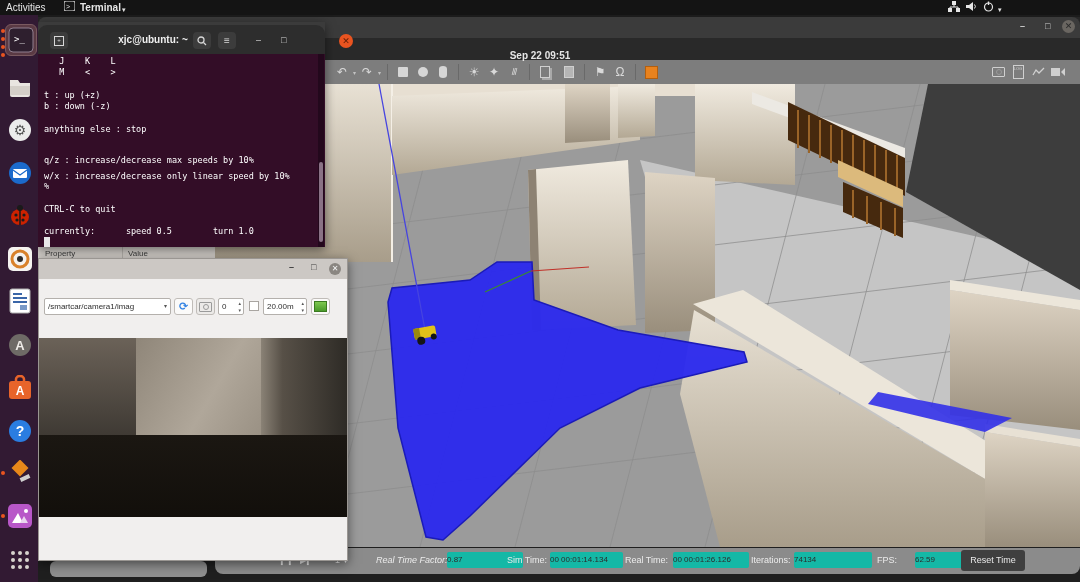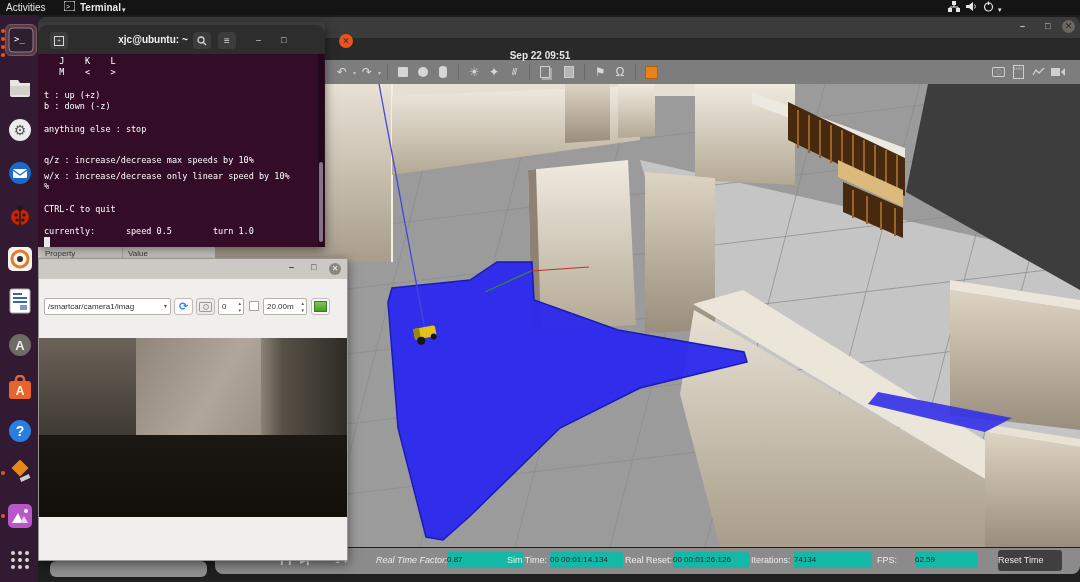--- a/index.html
+++ b/index.html
@@ -26,21 +26,21 @@
   .shape-cyl{width:8px;height:12px;background:#d6d6d6;border-radius:4px/3px;}
   .shape-obox{width:11px;height:11px;background:#e8821e;border:1px solid #b35f0e;}
   #gz-panel{left:0;top:67px;width:177px;height:463px;background:#cdc9c5;}
   #gz-ph{position:absolute;left:0;top:162px;width:177px;height:13px;background:#d6d2cd;border-top:1px solid #b9b5b0;border-bottom:1px solid #b9b5b0;font-size:8px;color:#3c3c3c;text-align:center;}
   #gz-scene{left:177px;top:67px;width:865px;height:463px;}
   #gz-bottom{left:0;top:530px;width:1042px;height:35px;background:#1f1f1f;}
   #gz-panelfoot{position:absolute;left:12px;top:14px;width:157px;height:16px;background:#8f8f8f;border-radius:6px;}
   #gz-status{position:absolute;left:177px;top:1px;width:865px;height:26px;background:#8b8b8b;border-radius:0 0 8px 8px;color:#ececec;font-size:9px;}
   .st-label{position:absolute;top:7px;}
   .st-box{position:absolute;top:4px;height:16px;background:#14b8a6;border-radius:2px;color:#2c2c2c;font-size:8px;line-height:16px;box-sizing:border-box;}
-  #st-reset{position:absolute;left:746px;top:2px;width:64px;height:21px;background:#3f3f3f;color:#e8e8e8;font-size:9px;text-align:left;line-height:21px;border-radius:3px;margin-left:37px;}
+  #st-reset{position:absolute;left:746px;top:2px;width:64px;height:21px;background:#3f3f3f;color:#e8e8e8;font-size:9px;text-align:center;line-height:21px;border-radius:3px;}
   .win-min,.win-max{color:#cfcfcf;font-size:9px;}
   
   #term{left:38px;top:22px;width:287px;height:225px;z-index:10;box-shadow:0 3px 10px rgba(0,0,0,.5);}
   #term-head{left:0;top:3px;width:287px;height:32px;background:#2d2d2d;border-radius:9px 9px 0 0;}
   #term-title{position:absolute;left:0;top:9px;width:230px;text-align:center;color:#efefef;font-size:10px;font-weight:bold;}
   .th-btn{position:absolute;top:7px;width:18px;height:17px;background:#3c3c3c;border-radius:4px;display:flex;align-items:center;justify-content:center;color:#d8d8d8;font-size:10px;}
   #term-close{position:absolute;left:301px;top:9px;width:14px;height:14px;background:#e95420;border-radius:50%;color:#611d06;font-size:9px;text-align:center;line-height:14px;}
   #term-body{left:0;top:32px;width:287px;height:193px;background:#330d27;}
   .tline{position:absolute;left:6px;white-space:pre;color:#ffffff;font-family:"DejaVu Sans Mono","Liberation Mono",monospace;font-size:8.5px;line-height:11.3px;}
   #term-cursor{position:absolute;left:6px;top:183px;width:6px;height:10px;background:#e8e8e8;}
@@ -235,21 +235,21 @@
     <div id="gz-panelfoot"></div>
     <div id="gz-status">
       <span class="st-label" style="left:66px;letter-spacing:1px;">▎▎</span>
       <span class="st-label" style="left:85px;">▶▎</span>
       <span class="st-label" style="left:120px;color:#f2f2f2;">1</span>
       <span class="st-label" style="left:129px;font-size:6px;top:9px;">▾</span>
       <span class="st-label" style="left:161px;font-style:italic;">Real Time Factor:</span>
       <span class="st-box" style="left:232px;width:76px;">0.87</span>
       <span class="st-label" style="left:292px;">Sim Time:</span>
       <span class="st-box" style="left:335px;width:73px;">00 00:01:14.134</span>
-      <span class="st-label" style="left:410px;">Real Reset:</span>
+      <span class="st-label" style="left:410px;">Real Time:</span>
       <span class="st-box" style="left:458px;width:76px;">00 00:01:26.126</span>
       <span class="st-label" style="left:536px;">Iterations:</span>
       <span class="st-box" style="left:579px;width:78px;">74134</span>
       <span class="st-label" style="left:662px;">FPS:</span>
       <span class="st-box" style="left:700px;width:62px;">62.59</span>
       <span id="st-reset">Reset Time</span>
     </div>
   </div>
 </div>
 

